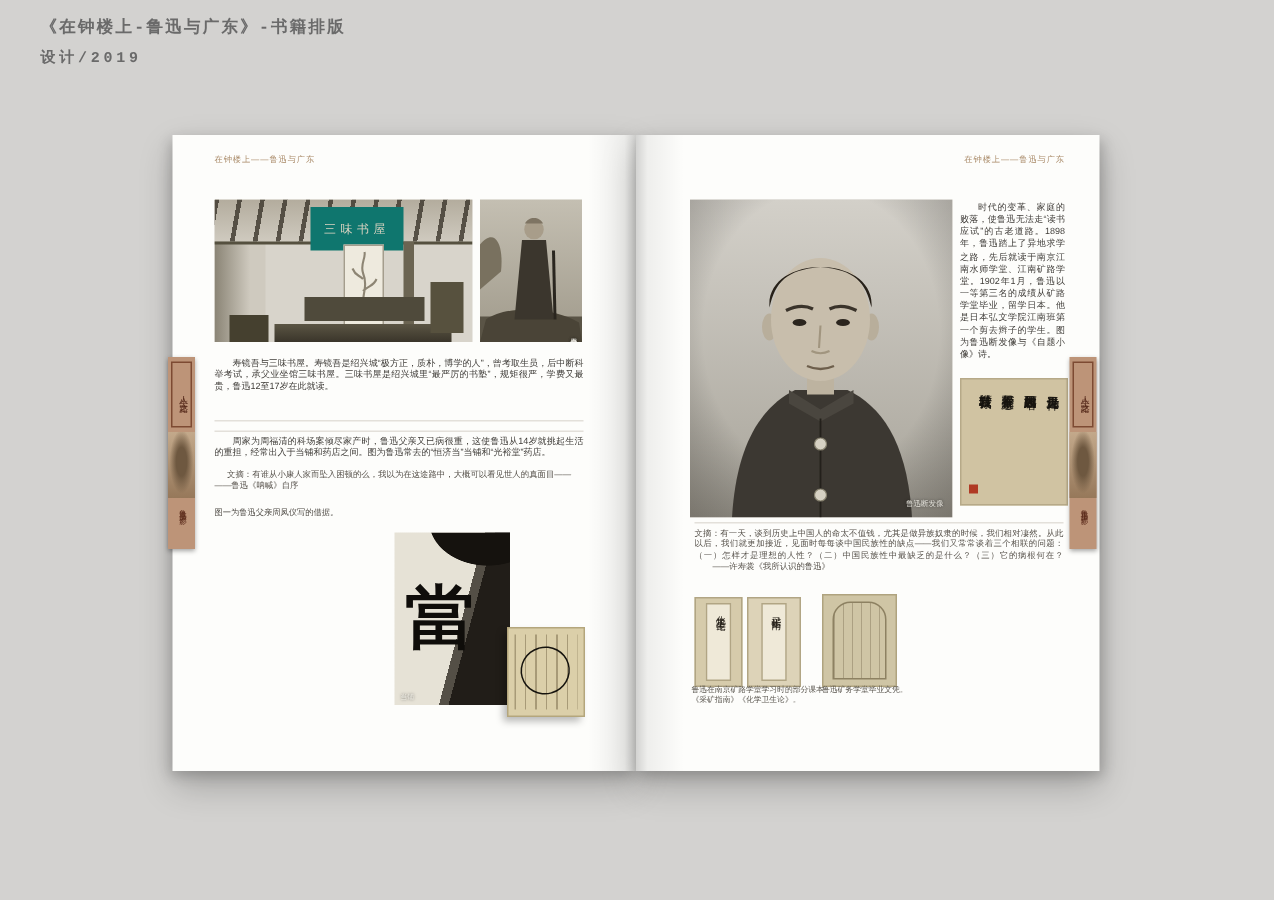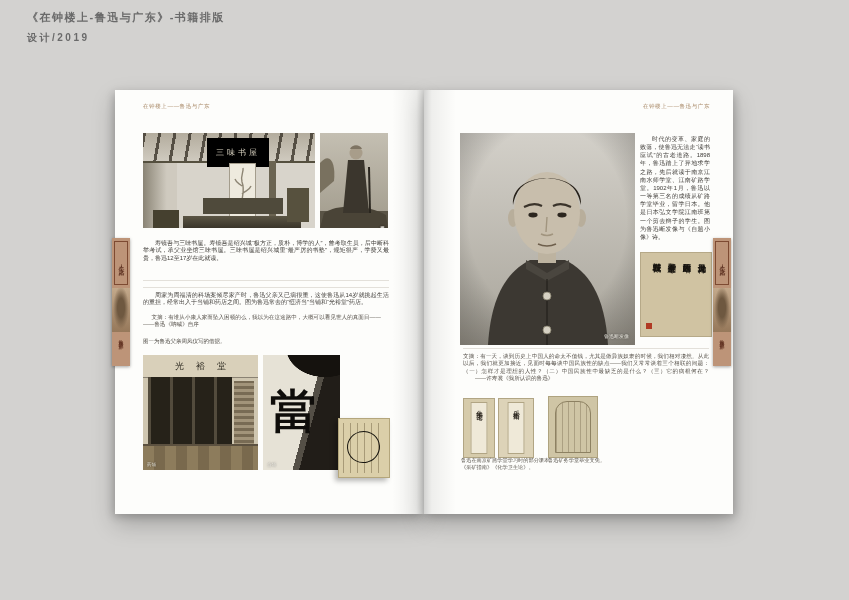--- a/index.html
+++ b/index.html
@@ -5,21 +5,21 @@
   :root{
     --accent:#a98a68; --tab-bg:#bd9478; --canvas:#d3d2d0; --ink:#3f3c38;
   }
   html,body{margin:0;padding:0;}
   body{
     width:849px;height:600px;position:relative;overflow:hidden;
     background:var(--canvas);
     font-family:"Liberation Sans",sans-serif;color:var(--ink);
   }
   
-  .site-header{position:absolute;left:27px;top:10px;color:#6a6a6a;}
+  .site-header{position:absolute;left:27px;top:10px;color:#6a6a6a;font-family:Liberation Mono, monospace;}
   .site-title{font-size:11px;font-weight:bold;letter-spacing:1.5px;}
   .site-sub{font-size:10px;font-weight:bold;letter-spacing:2.5px;margin-top:6px;}
 
   
   .spread{position:absolute;left:115px;top:90px;width:618px;height:424px;}
   .page{position:absolute;top:0;width:309px;height:424px;background:#fdfdfb;}
   .page-left{left:0;box-shadow:-2px 3px 8px rgba(0,0,0,.18),0 10px 22px rgba(0,0,0,.22);}
   .page-right{left:309px;box-shadow:2px 3px 8px rgba(0,0,0,.18),0 10px 22px rgba(0,0,0,.22);}
   .gutter{position:absolute;left:277px;top:0;width:64px;height:424px;pointer-events:none;
     background:linear-gradient(90deg,rgba(0,0,0,0) 0%,rgba(0,0,0,.06) 38%,rgba(0,0,0,.17) 50%,rgba(0,0,0,.06) 62%,rgba(0,0,0,0) 100%);}
@@ -27,21 +27,21 @@
   .rh-left{left:28px;} .rh-right{right:23px;}
   .photo{position:absolute;overflow:hidden;}
   .pcap{position:absolute;font-size:4.5px;color:rgba(246,244,236,.88);text-shadow:0 0 2px rgba(0,0,0,.6);}
   .vtext{writing-mode:vertical-rl;}
 
   
   .study{left:28px;top:43px;width:172px;height:95px;background:#d8d4cb;}
   .study .rafters{position:absolute;top:0;left:0;right:0;height:28px;
     background:repeating-linear-gradient(100deg,rgba(58,52,42,.8) 0 3px,rgba(58,52,42,0) 3px 15px),linear-gradient(#b3ac9d,#cfcabf);
     border-bottom:2px solid #55503f;}
-  .study .plaque{position:absolute;left:64px;top:5px;width:62px;height:29px;background:#000000;
+  .study .plaque{position:absolute;left:64px;top:5px;width:62px;height:29px;background:#0f766e;
     color:#d8d2c0;font-size:8px;letter-spacing:3px;display:flex;align-items:center;justify-content:center;}
   .study .scroll{position:absolute;left:86px;top:30px;width:25px;height:52px;background:#eeeade;border:1px solid #a49d8d;}
   .study .wallL{position:absolute;left:0;top:28px;width:34px;bottom:0;background:linear-gradient(90deg,#8a8475,#cfcabf 70%);}
   .study .pillar{position:absolute;left:126px;top:28px;width:7px;bottom:0;background:#6b6452;}
   .study .deskback{position:absolute;left:60px;bottom:14px;width:80px;height:16px;background:#4f4a3b;}
   .study .desk{position:absolute;left:40px;bottom:0;width:118px;height:12px;background:linear-gradient(#5b5544,#3a352a);}
   .study .stool{position:absolute;left:10px;bottom:0;width:26px;height:18px;background:#45402f;}
   .study .cab{position:absolute;right:6px;bottom:6px;width:22px;height:34px;background:#57513e;}
   .teacher{left:205px;top:43px;width:68px;height:95px;background:linear-gradient(#c4bfb2,#a09a8b);}
   .rules2 .rule{position:absolute;left:28px;width:246px;height:1px;background:#e3e0da;}
@@ -154,27 +154,20 @@
 
     <div class="body-text ind" style="top:202px;">周家为周福清的科场案倾尽家产时，鲁迅父亲又已病很重，这使鲁迅从14岁就挑起生活的重担，经常出入于当铺和药店之间。图为鲁迅常去的“恒济当”当铺和“光裕堂”药店。</div>
 
     <div class="quote-block" style="top:224px;">
       <span class="q">文摘：有谁从小康人家而坠入困顿的么，我以为在这途路中，大概可以看见世人的真面目——</span>
       <span>——鲁迅《呐喊》自序</span>
     </div>
 
     <div class="fig-note" style="top:248px;">图一为鲁迅父亲周凤仪写的借据。</div>
 
-    <div class="photo pharmacy">
-      <div class="sign">光裕堂</div>
-      <div class="interior"></div>
-      <div class="door"></div>
-      <div class="counter"></div>
-      <span class="pcap" style="left:4px;bottom:3px;">药铺</span>
-    </div>
 
     <div class="photo pawn">
       <div class="roof"></div>
       <div class="glyph">當</div>
       <span class="pcap" style="left:4px;bottom:3px;">当铺</span>
     </div>
 
     <div class="photo doc">
       <div class="cols"></div>
       <div class="oval"></div>

